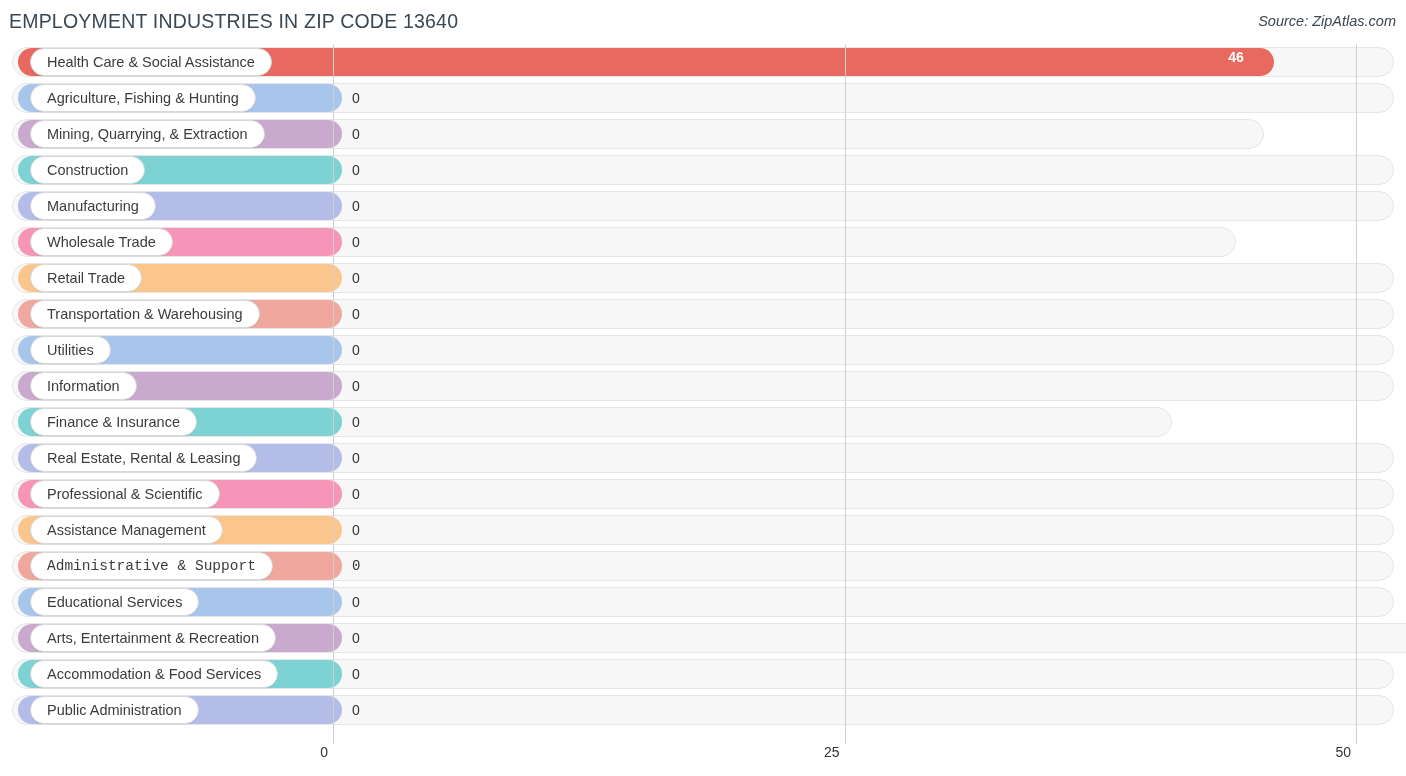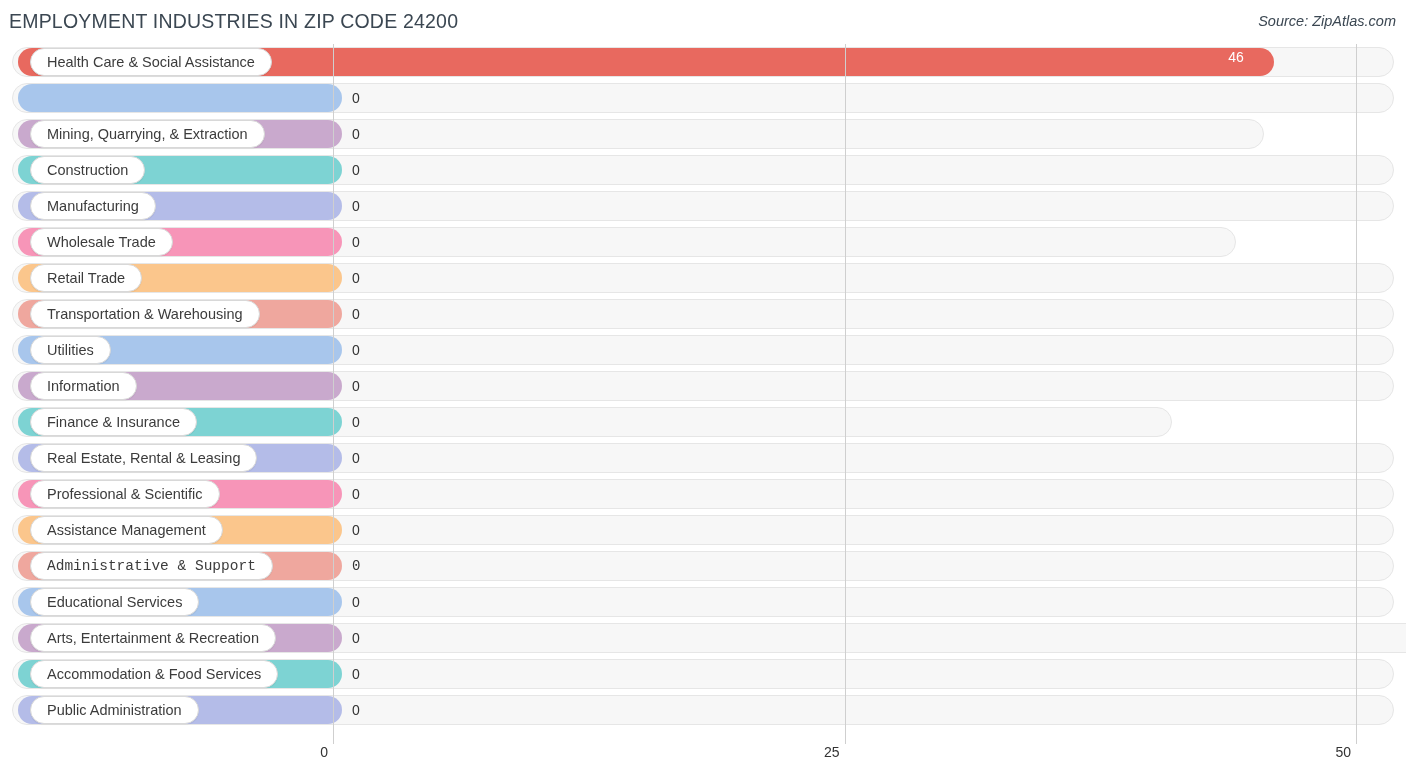--- a/index.html
+++ b/index.html
@@ -136,21 +136,21 @@
     white-space: nowrap;
   }
   
   .value-in {
     position: absolute;
     top: 4px;
     height: 17px;
     display: flex;
     align-items: center;
     font-size: 14px;
-    font-weight: 400;
+    font-weight: 700;
     color: #ffffff;
     z-index: 6;
     white-space: nowrap;
   }
 
   
   #axis {
     position: absolute;
     left: 0;
     top: 740px;
@@ -165,21 +165,21 @@
     color: #333333;
     transform: translateX(-100%);
     padding-right: 5px;
     white-space: nowrap;
   }
 </style>
 </head>
 <body>
 
 <div id="header">
-  <div id="chart-title">EMPLOYMENT INDUSTRIES IN ZIP CODE 24200</div>
+  <div id="chart-title">EMPLOYMENT INDUSTRIES IN ZIP CODE 13640</div>
   <div id="source-label">Source: ZipAtlas.com</div>
 </div>
 
 <div id="plot">
   <div id="gridlines">
       <div class="gridline" style="left: 333px;"></div>
       <div class="gridline" style="left: 844.5px;"></div>
       <div class="gridline" style="left: 1356px;"></div>
     </div>
   <div id="rows" style="position: absolute;">
@@ -187,20 +187,23 @@
         <div class="track"></div>
         <div class="bar" style="width: 1256.16px; background: rgb(232, 105, 95);"></div>
         <div class="label-pill">
           <span>Health Care &amp; Social Assistance</span>
         </div>
         <div class="value-in" style="left: 1228.16px;">46</div>
       </div>
       <div class="row" style="top: 36px; position: absolute; left: 0px; width: 1406px;">
         <div class="track"></div>
         <div class="bar" style="width: 324px; background: rgb(168, 198, 236);"></div>
+        <div class="label-pill">
+          <span>Agriculture, Fishing &amp; Hunting</span>
+        </div>
         <div class="value-out" style="left: 352px;">0</div>
       </div>
       <div class="row" style="top: 72px; position: absolute; left: 0px; width: 1268px; padding-left: 8px;">
         <div class="track"></div>
         <div class="bar" style="width: 324px; background: rgb(201, 169, 205);"></div>
         <div class="label-pill">
           <span>Mining, Quarrying, &amp; Extraction</span>
         </div>
         <div class="value-out" style="left: 352px;">0</div>
       </div>

